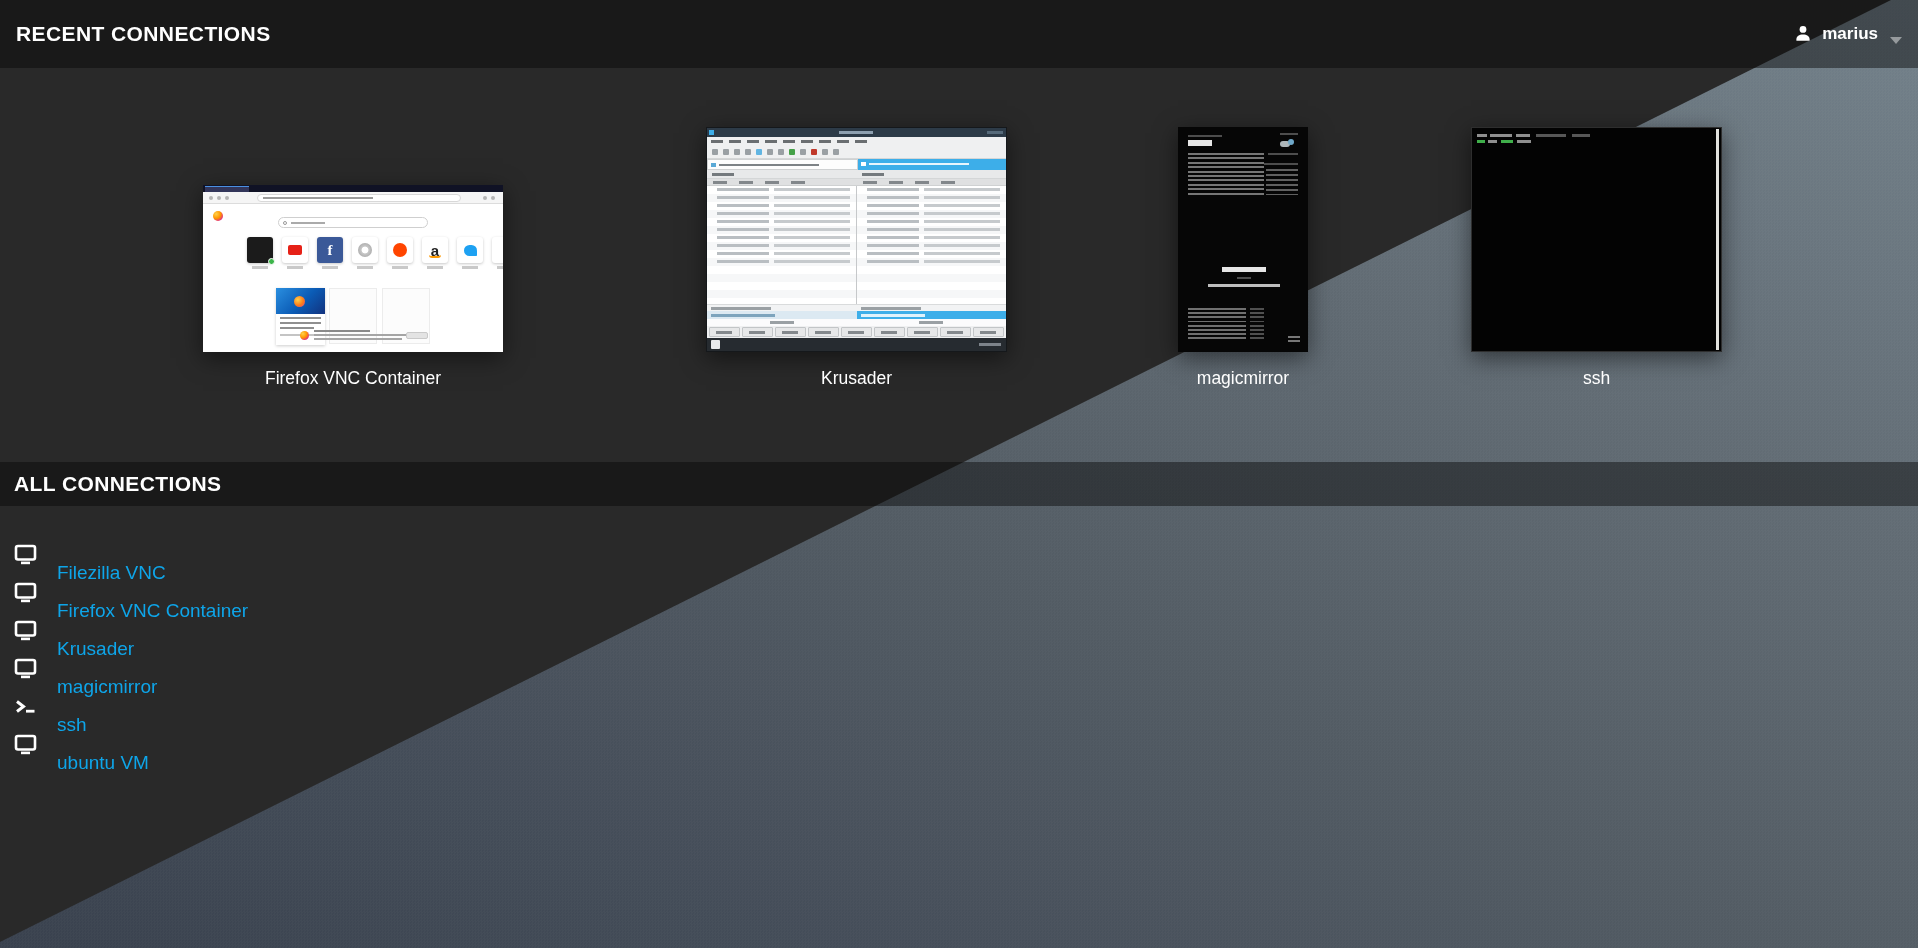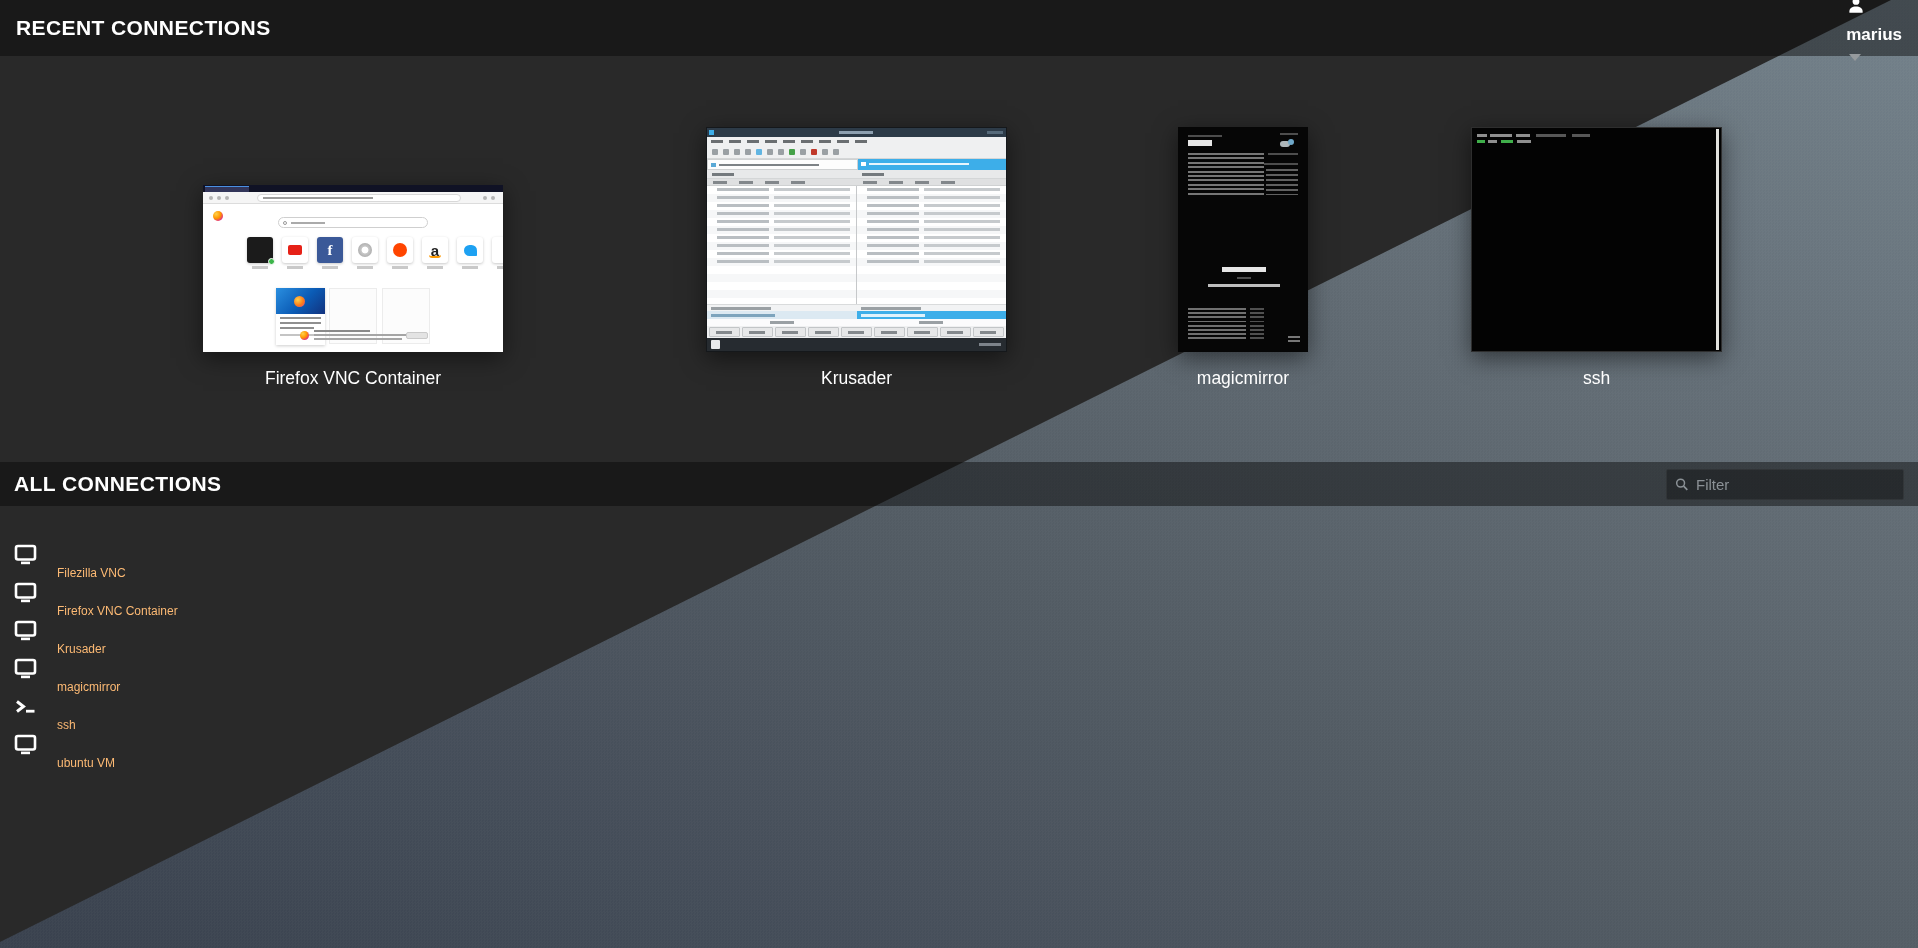--- a/index.html
+++ b/index.html
@@ -14,26 +14,26 @@
   }
   .bg-noise {
     position:absolute; inset:0; z-index:0;
     background:repeating-conic-gradient(rgba(255,255,255,0.018) 0% 25%, transparent 0% 50%);
     background-size:3px 3px;
     clip-path:polygon(1891px 0, 1918px 0, 1918px 948px, 0 948px, 0 942px);
   }
 
   
   .topbar {
-    position:absolute; top:0; left:0; width:100%; height:56px; z-index:5;
+    position:absolute; top:0; left:0; width:100%; height:68px; z-index:5;
     background:rgba(6,6,6,0.45);
     display:flex; align-items:center; justify-content:space-between; padding:0 16px;
   }
   .section-title { color:#fff; font-size:21px; font-weight:700; letter-spacing:0.4px; }
-  .user-menu { display:flex; align-items:flex-start; gap:9px; cursor:pointer;flex-direction:column; }
+  .user-menu { display:flex; align-items:flex-end; gap:9px; cursor:pointer; }
   .user-menu svg { display:block; }
   .user-name { color:#fff; font-size:17px; font-weight:700; }
   .caret { width:0; height:0; border-left:6px solid transparent; border-right:6px solid transparent; border-top:7px solid #969a9d; margin-left:3px; }
 
   .allbar {
     position:absolute; top:462px; left:0; width:100%; height:44px; z-index:5;
     background:rgba(6,6,6,0.45);
     display:flex; align-items:center; justify-content:space-between; padding:0 14px;
   }
   .filter-box {
@@ -164,21 +164,21 @@
 
   
   .t-ssh { left:1471px; top:127px; width:251px; height:225px; background:#030303; border:1px solid #2e2e2e; }
   .ssh-scroll { position:absolute; right:2px; top:1px; bottom:1px; width:3px; background:#e2e2df; }
   .ssh-line { position:absolute; height:2.5px; }
   .ssh-g { background:#3fae4a; } .ssh-w { background:#8f8f8f; }
 
   
   .conn-list { position:absolute; left:14px; top:535px; z-index:5; }
   .conn-item { display:flex; align-items:center; gap:20px; height:38px; cursor:pointer; width:320px; }
-  .conn-item span { color:#fdba74; font-size:12px;margin-top:38px; }
+  .conn-item span { color:#0ea5e9; font-size:19px;margin-top:38px; }
   .conn-item svg { display:block; }
 </style>
 </head>
 <body>
 
 <div class="bg-diag"></div>
 <div class="bg-noise"></div>
 
 <div class="topbar">
   <div class="section-title">RECENT CONNECTIONS</div>
@@ -388,27 +388,20 @@
   <div class="ssh-line ssh-g" style="left:5px; top:12px; width:8px"></div>
   <div class="ssh-line ssh-w" style="left:16px; top:12px; width:9px"></div>
   <div class="ssh-line ssh-g" style="left:29px; top:12px; width:12px"></div>
   <div class="ssh-line ssh-w" style="left:45px; top:12px; width:14px"></div>
   <div class="ssh-scroll"></div>
 </div>
 <div class="thumb-caption" style="left:1471px; width:251px">ssh</div>
 
 <div class="allbar">
   <div class="section-title">ALL CONNECTIONS</div>
-  <div class="filter-box">
-    <svg width="15" height="15" viewBox="0 0 15 15">
-      <circle cx="6" cy="6" r="4.2" fill="none" stroke="#8b9196" stroke-width="1.6"></circle>
-      <line x1="9.2" y1="9.2" x2="13.2" y2="13.2" stroke="#8b9196" stroke-width="1.8"></line>
-    </svg>
-    <input type="text" placeholder="Filter" style="">
-  </div>
 </div>
 
 <div class="conn-list">
 
   <div class="conn-item">
     <svg width="23" height="21" viewBox="0 0 23 21">
       <rect x="2" y="2" width="19" height="13.5" rx="2" fill="none" stroke="#fff" stroke-width="2.6"></rect>
       <rect x="7" y="17.6" width="9" height="2.6" fill="#fff"></rect>
     </svg>
     <span>Filezilla VNC</span>

